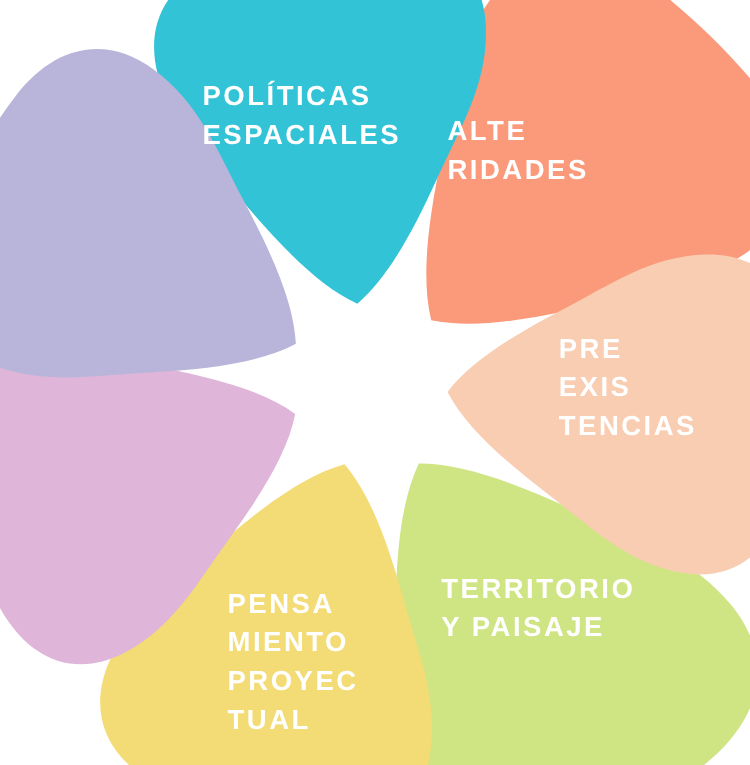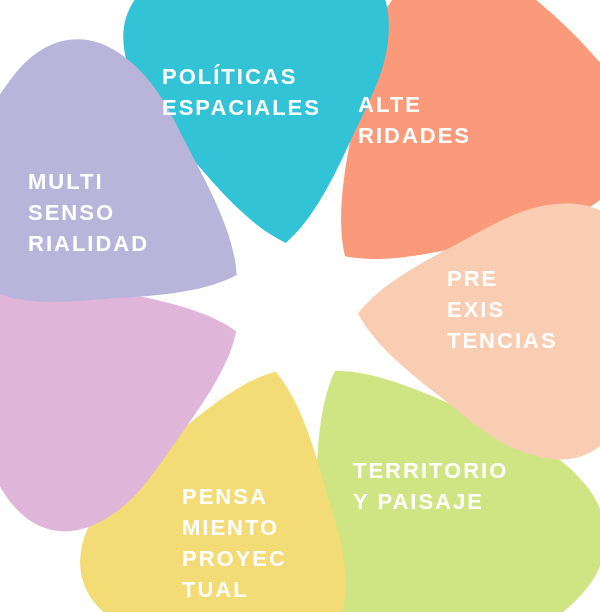--- a/index.html
+++ b/index.html
@@ -19,21 +19,21 @@
     font-size: 22px;
     line-height: 31px;
     letter-spacing: 2px;
     white-space: pre-line;
     z-index: 2;
   }
   .lbl-politicas   { left: 162px; top: 61px;  }
   .lbl-alteridades { left: 358px; top: 89px; }
   .lbl-preexist    { left: 447px; top: 263px; }
   .lbl-territorio  { left: 353px; top: 455px; }
-  .lbl-pensamiento { left: 182px; top: 467px; margin-top: 14px; }
+  .lbl-pensamiento { left: 182px; top: 467px; }
   .lbl-tecnicidad  { left: 10px;  top: 387px; }
   .lbl-multi       { left: 28px;  top: 166px; }
 </style>
 </head>
 <body>
 
 <div class="diagram">
 
   <svg width="600" height="612" viewBox="0 0 600 612">
 
@@ -52,17 +52,14 @@
 RIDADES</div>
   <div class="petal-label lbl-preexist">PRE
 EXIS
 TENCIAS</div>
   <div class="petal-label lbl-territorio">TERRITORIO
 Y PAISAJE</div>
   <div class="petal-label lbl-pensamiento">PENSA
 MIENTO
 PROYEC
 TUAL</div>
-  <div class="petal-label lbl-multi">MULTI
-SENSO
-RIALIDAD</div>
 
 </div>
 
 </body></html>

